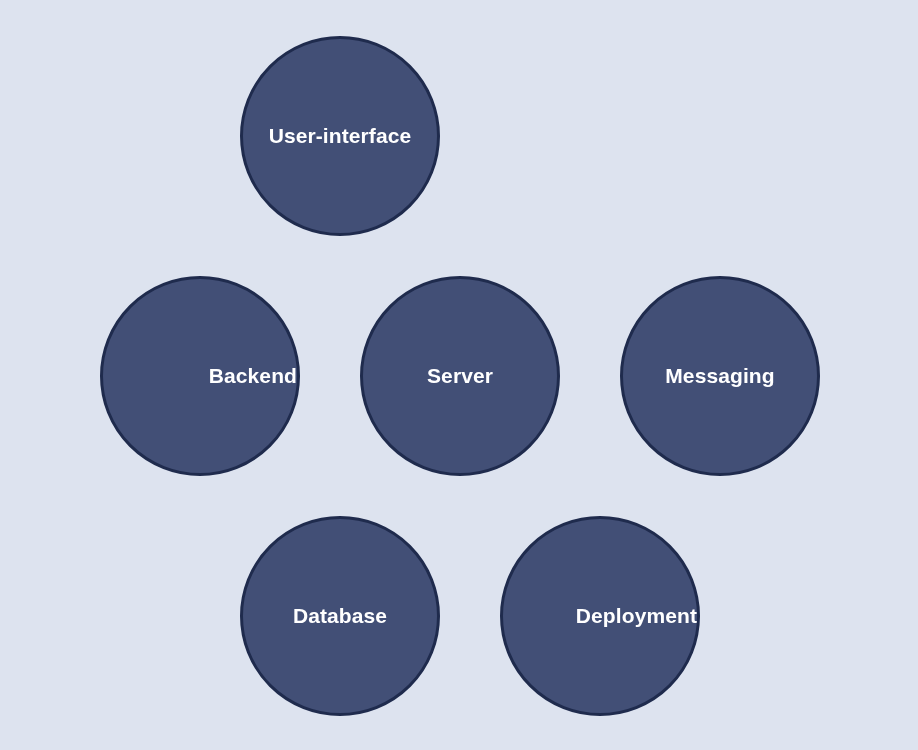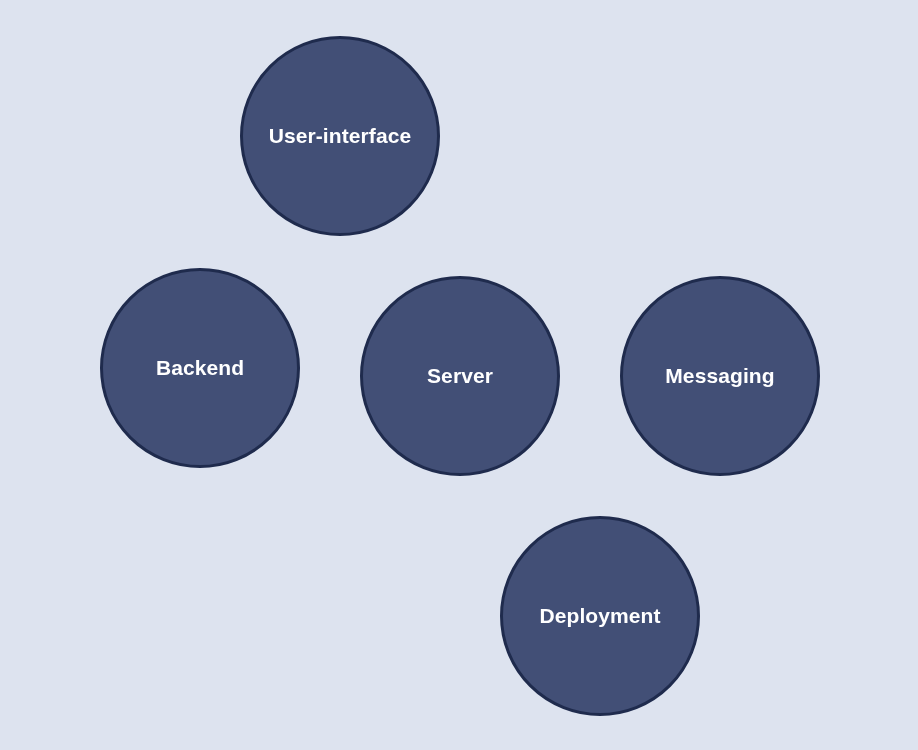--- a/index.html
+++ b/index.html
@@ -46,30 +46,33 @@
 </head>
 <body>
 
 <div id="diagram-canvas">
 
   <div class="node-circle" style="left:240px; top:36px;">
     <span class="node-label">User-interface</span>
   </div>
 
 
-  <div class="node-circle" style="left:100px; top:268px;">
+  <div class="node-circle" style="left:100px; top:276px;justify-content:flex-end;">
     <span class="node-label">Backend</span>
   </div>
 
   <div class="node-circle" style="left:620px; top:276px;">
     <span class="node-label">Messaging</span>
   </div>
 
   <div class="node-circle" style="left:360px; top:276px;">
     <span class="node-label">Server</span>
   </div>
 
+  <div class="node-circle" style="left:240px; top:516px;">
+    <span class="node-label">Database</span>
+  </div>
 
-  <div class="node-circle" style="left:500px; top:516px;">
+  <div class="node-circle" style="left:500px; top:516px;justify-content:flex-end;">
     <span class="node-label">Deployment</span>
   </div>
 
 </div>
 
 </body></html>

